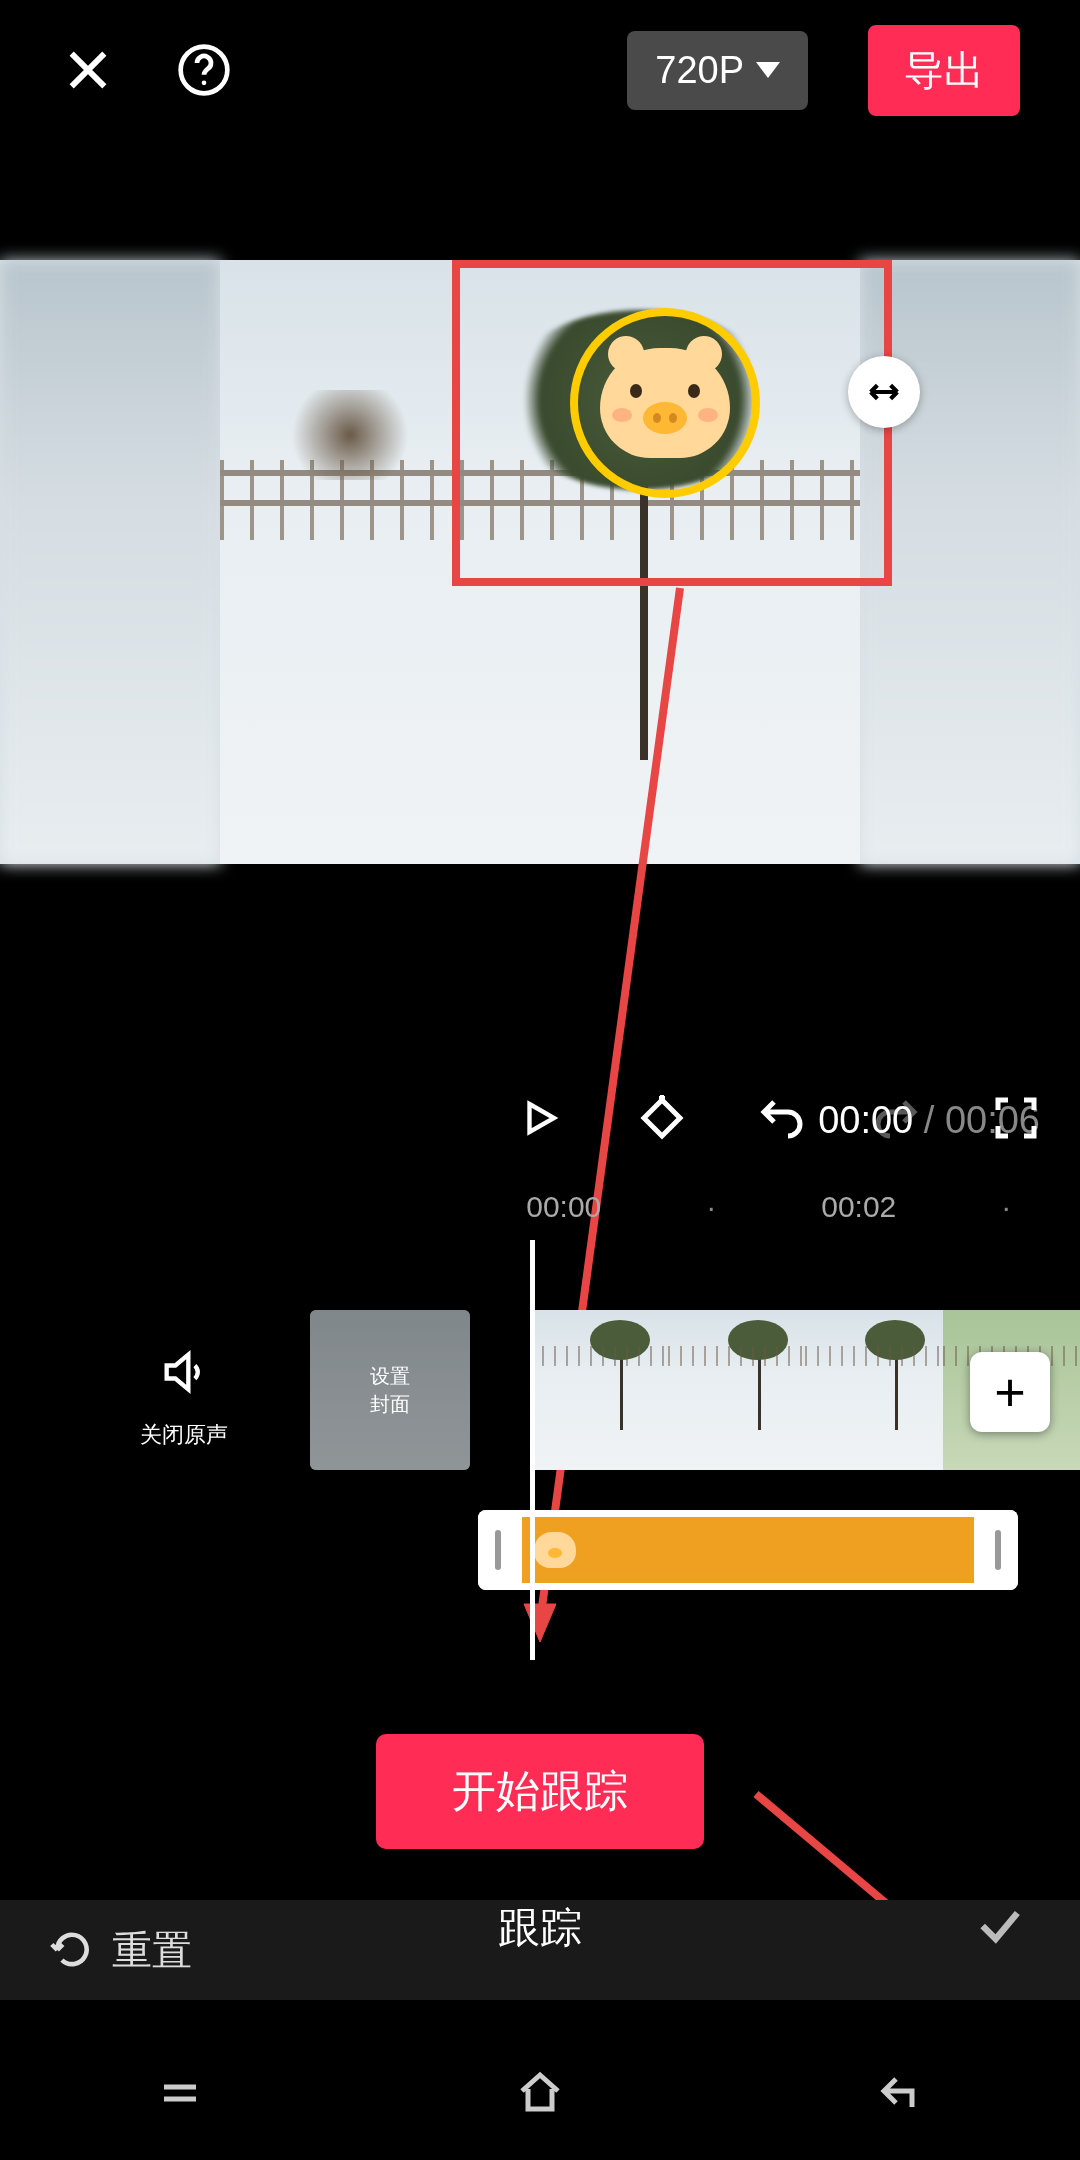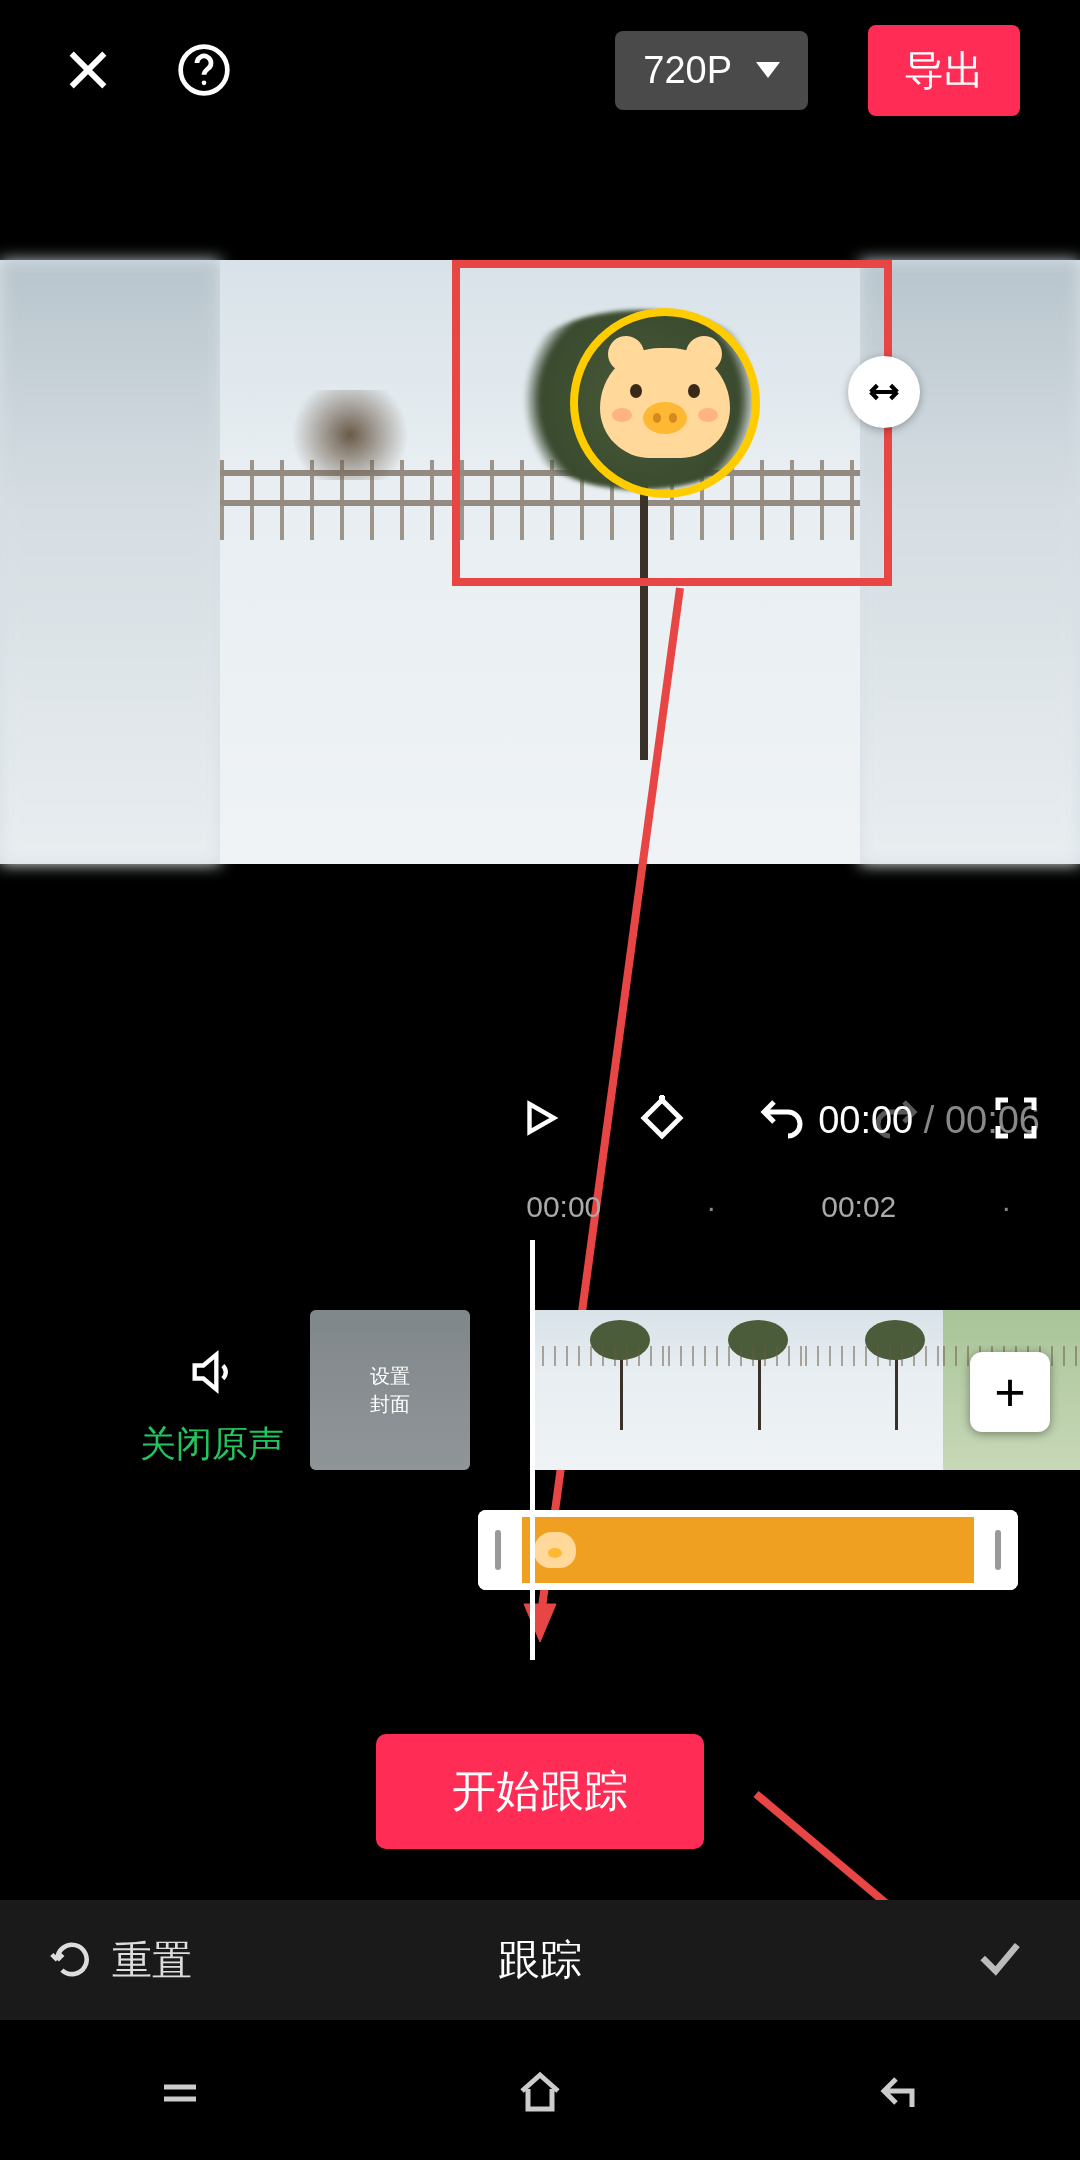--- a/index.html
+++ b/index.html
@@ -21,21 +21,21 @@
 }
 .top-bar .spacer { flex: 1; }
 .icon-btn { display: flex; align-items: center; justify-content: center; cursor: pointer; }
 .close-x svg, .help-svg svg { width: 56px; height: 56px; }
 .res-btn {
   background: #4a4a4a;
   padding: 18px 28px;
   border-radius: 8px;
   display: flex;
   align-items: center;
-  gap: 24px;
+  gap: 12px;
   font-size: 38px;
   justify-content: space-between;
 }
 .res-btn .triangle {
   width: 0; height: 0;
   border-left: 12px solid transparent;
   border-right: 12px solid transparent;
   border-top: 16px solid #fff;
 }
 .export-btn {
@@ -255,21 +255,21 @@
   left:0;right:0;
   height:240px;
 }
 .mute-btn{
   position:absolute;
   left:140px;
   top:36px;
   text-align:center;
 }
 .mute-btn svg{width:52px;height:52px;}
-.mute-btn .lbl{font-size:36px;color:#22c55e;margin-top:18px;}
+.mute-btn .lbl{font-size:22px;color:#ffffff;margin-top:18px;}
 .cover-thumb{
   position:absolute;
   left:310px;
   top:0;
   width:160px;
   height:160px;
   background:linear-gradient(180deg,#c5d0d6 0%,#dde5e9 100%);
   border-radius:6px;
   display:flex;
   flex-direction:column;
@@ -404,24 +404,23 @@
   transform:translateX(-50%);
   background:#ff2d55;
   padding:28px 76px;
   border-radius:10px;
   font-size:44px;
 }
 .bottom-bar{
   position:absolute;
   top:1900px;
   left:0;right:0;
-  height:120px;
+  height:100px;
   background:#1a1a1a;
   display:flex;
-  align-items:center;
   padding:0 50px;
 }
 .reset-btn{
   display:flex;
   align-items:center;
   gap:18px;
   font-size:40px;
   color:#ddd;
 }
 .reset-btn svg{width:44px;height:44px;}

